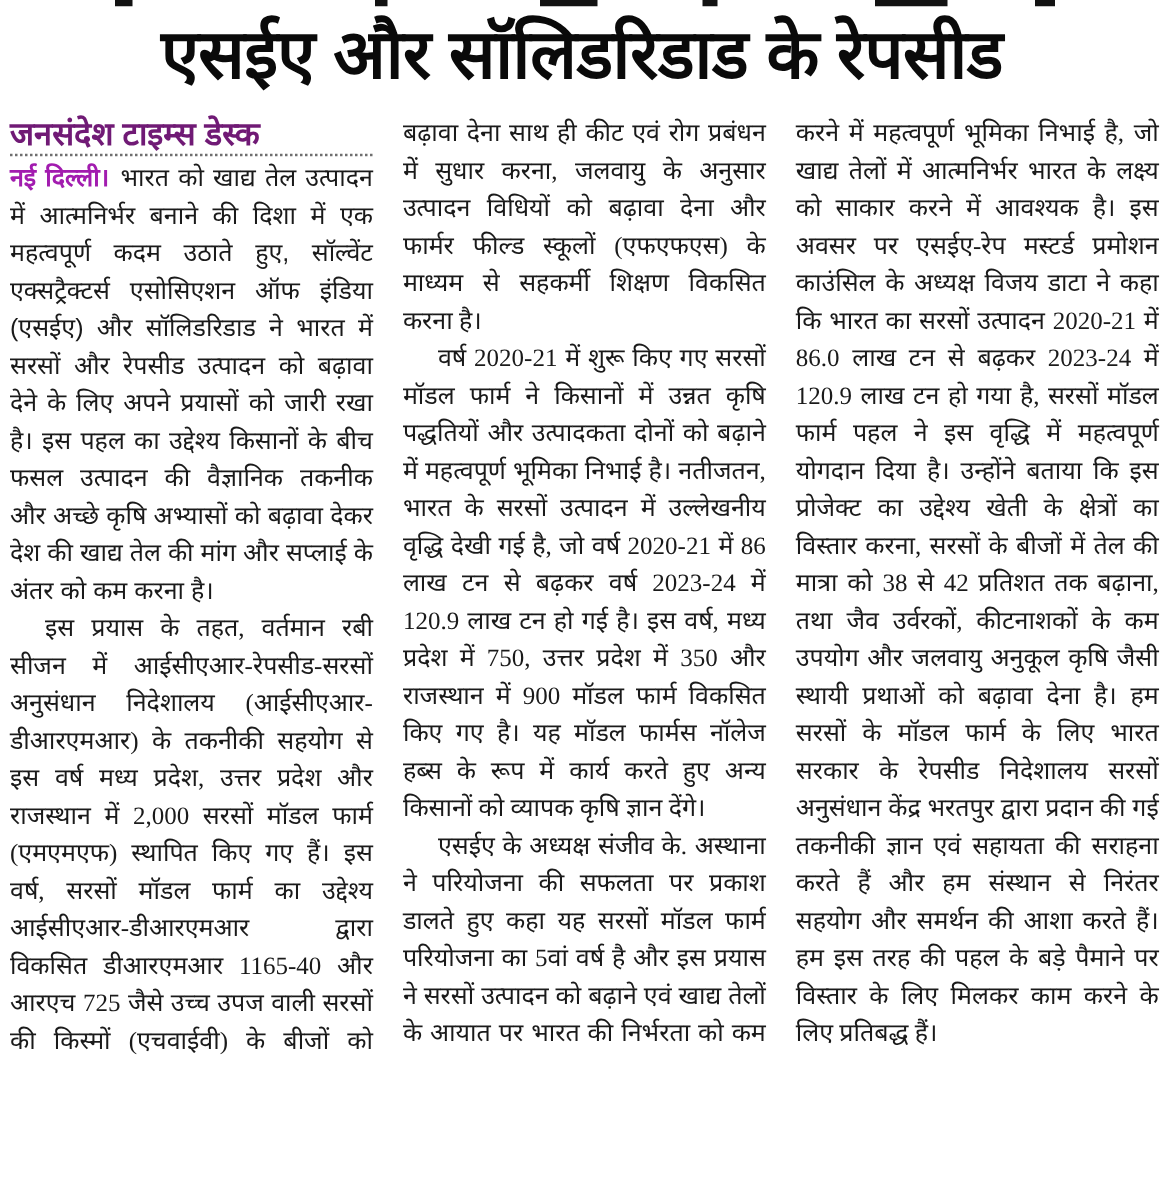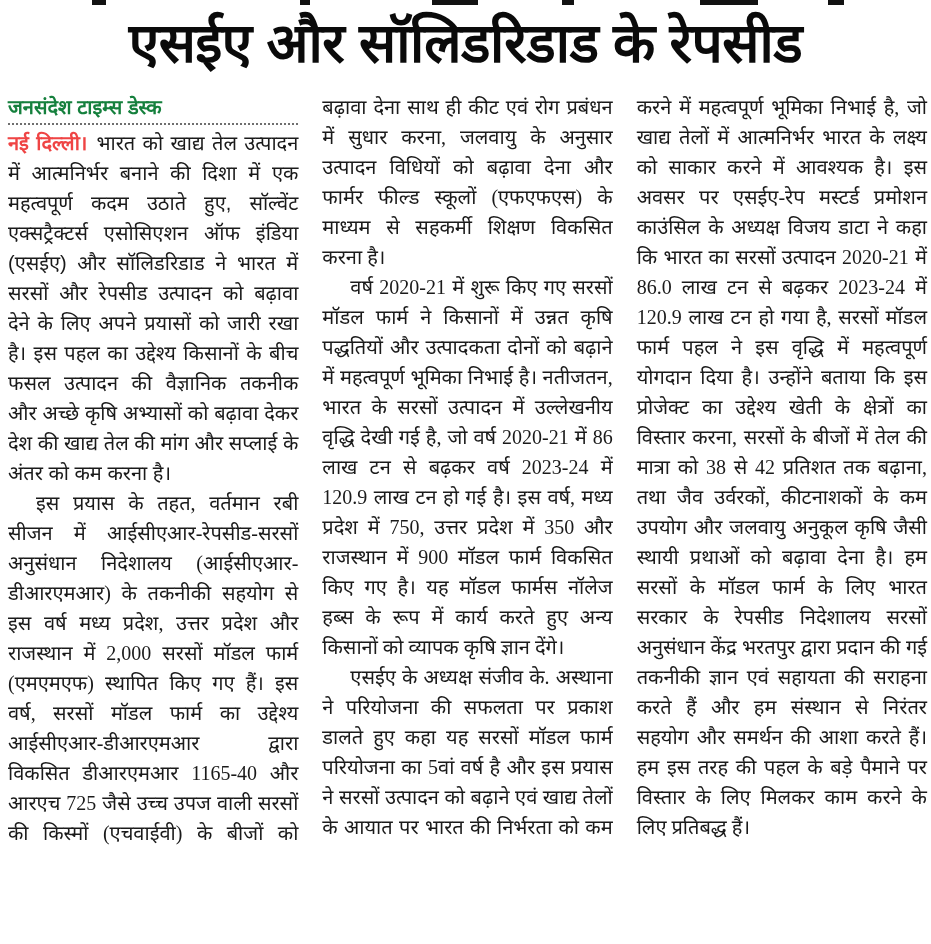--- a/index.html
+++ b/index.html
@@ -43,35 +43,35 @@
     column-count: 3;
     column-gap: 24px;
     column-fill: auto;
     font-size: 20px;
     line-height: 30px;
     text-align: justify;
     color: #1a1a1a;
   }
   .byline {
     font-weight: bold;
-    font-size: 20px;
+    font-size: 26px;
     line-height: 30px;
     text-align: left;
-    color: #15803d;
+    color: #701a75;
   }
   .byline-rule {
     border-bottom: 2px dotted #6f6f6f;
     margin: 1px 0 3px 0;
     height: 0;
   }
   .para { margin: 0; }
   .para.indent { text-indent: 1.4em; font-family: Liberation Serif, serif; }
   .dateline {
     font-weight: bold;
-    color: #ef4444;
+    color: #a21caf;
     margin-right: 0.45em;
   }
 </style>
 </head>
 <body>
 
 <div class="page">
 
   <div class="artifact a1"></div>
   <div class="artifact a2"></div>

